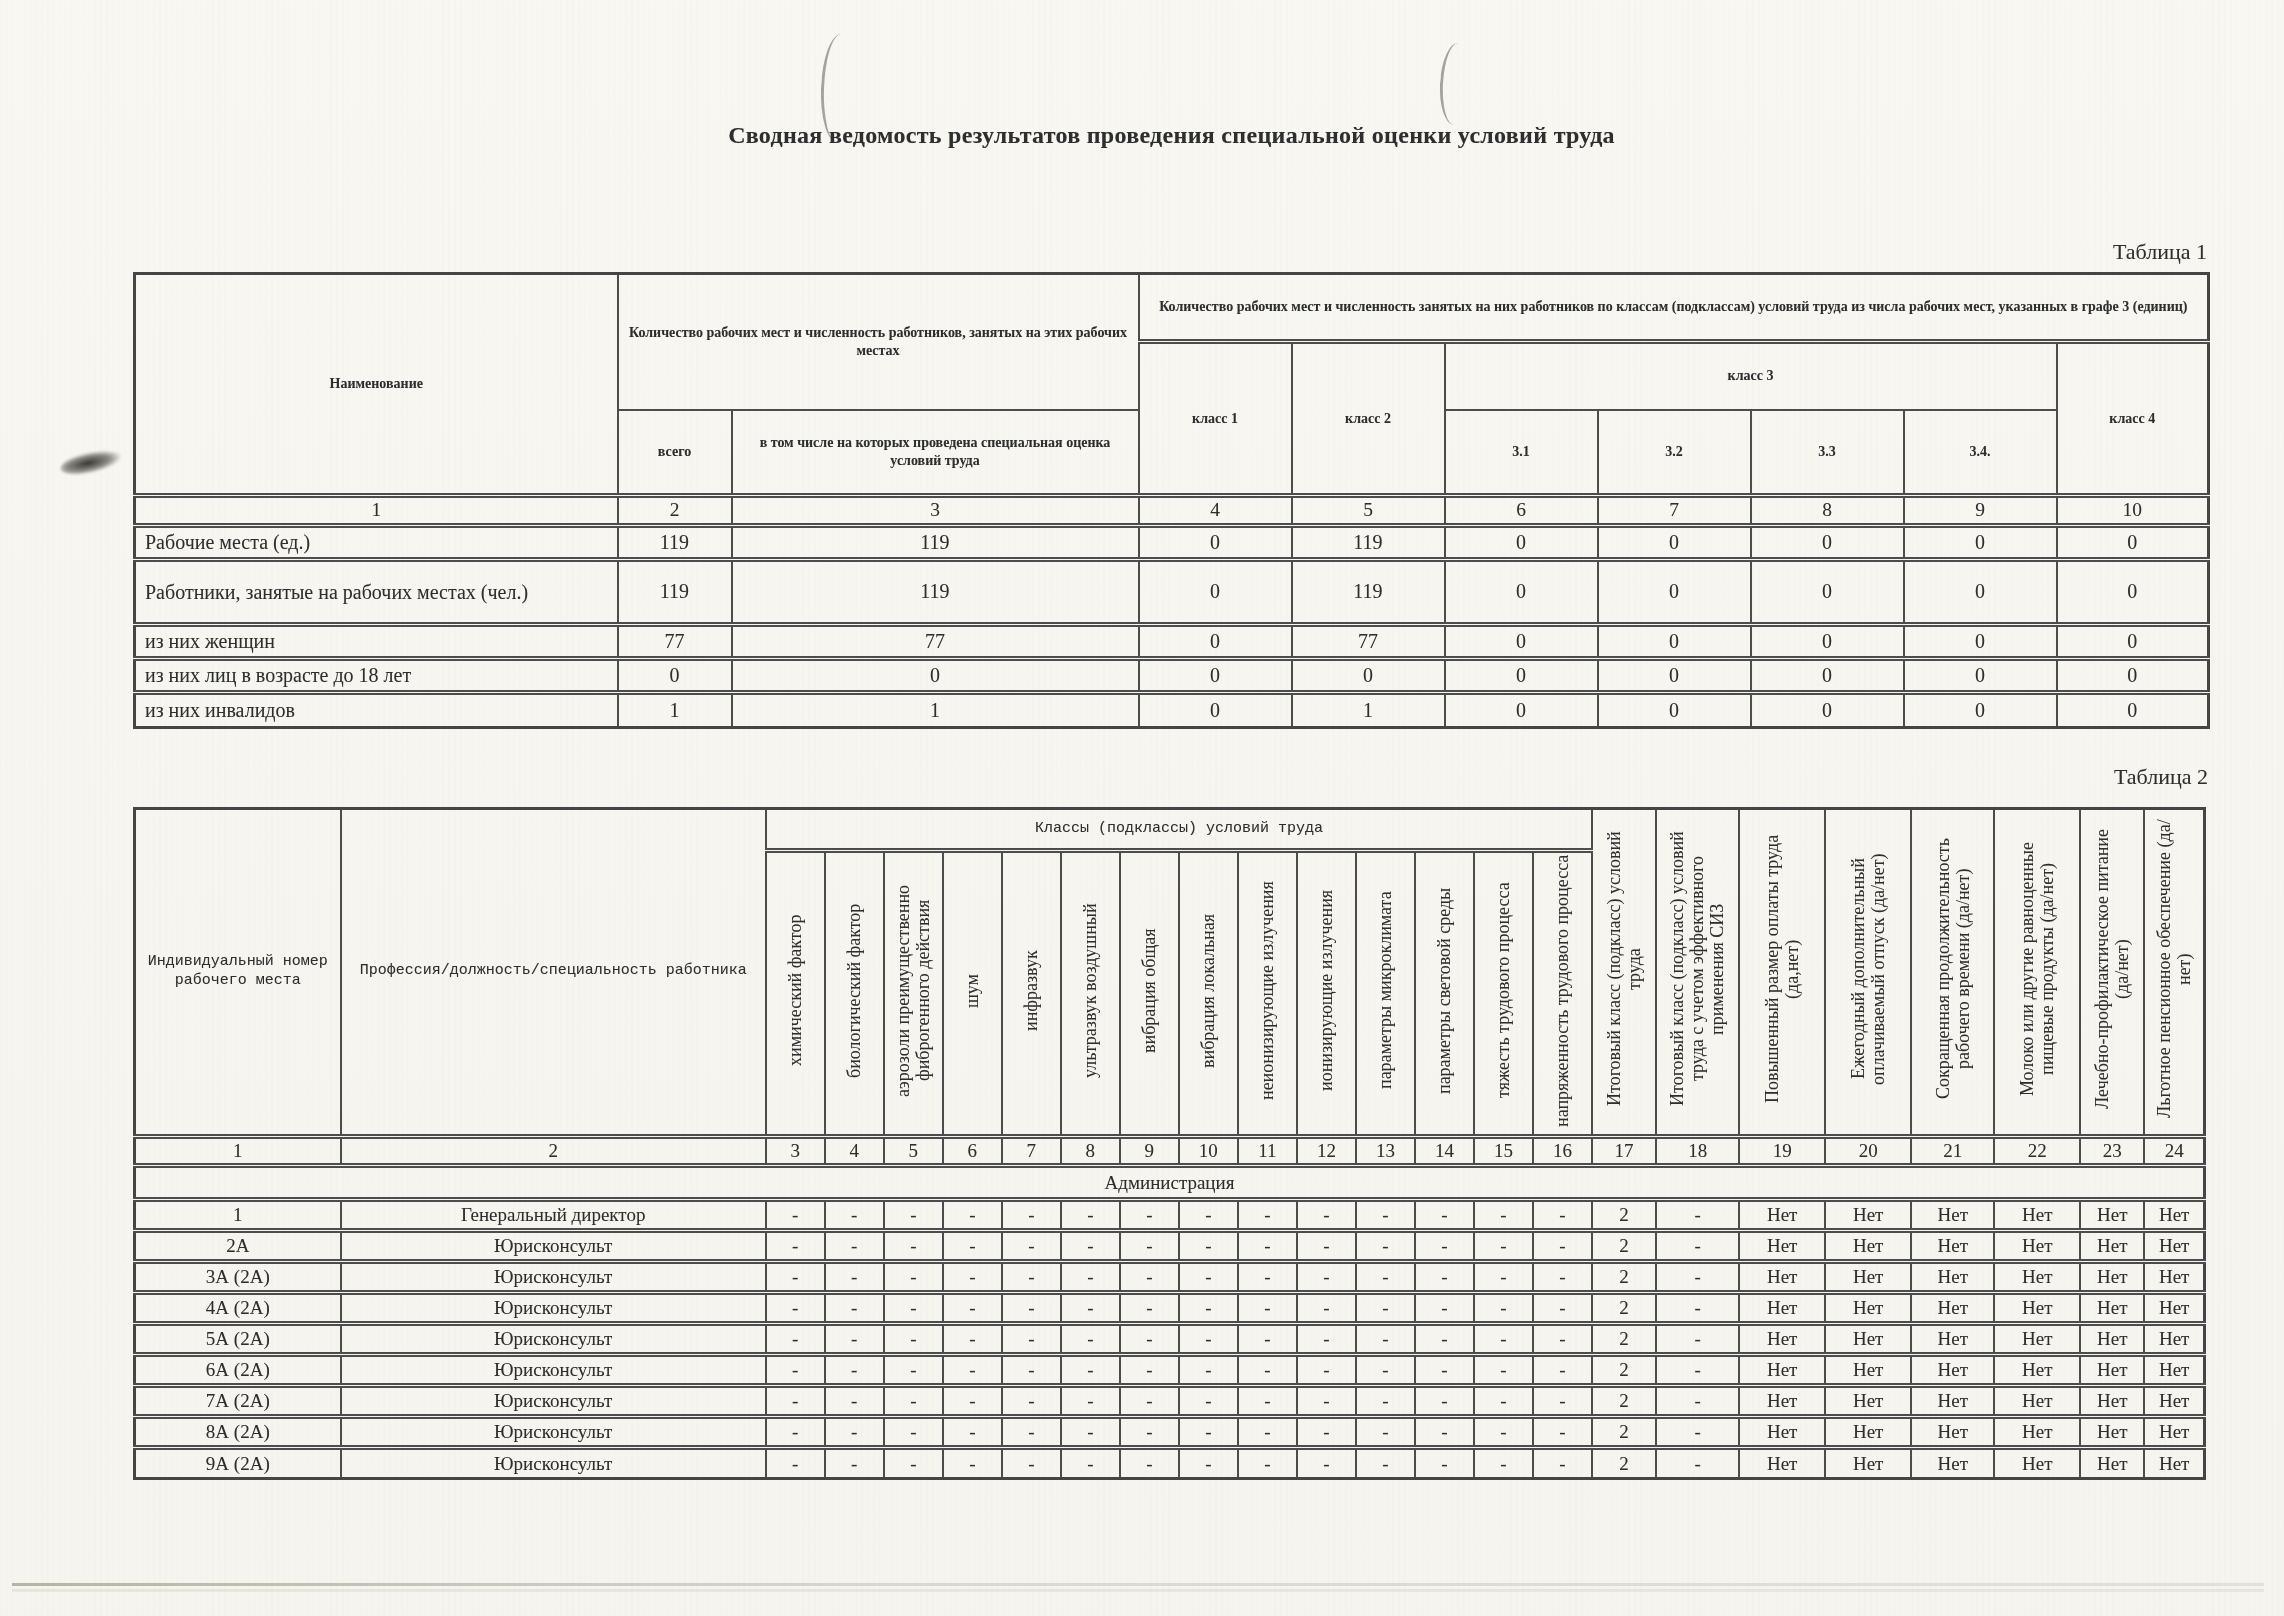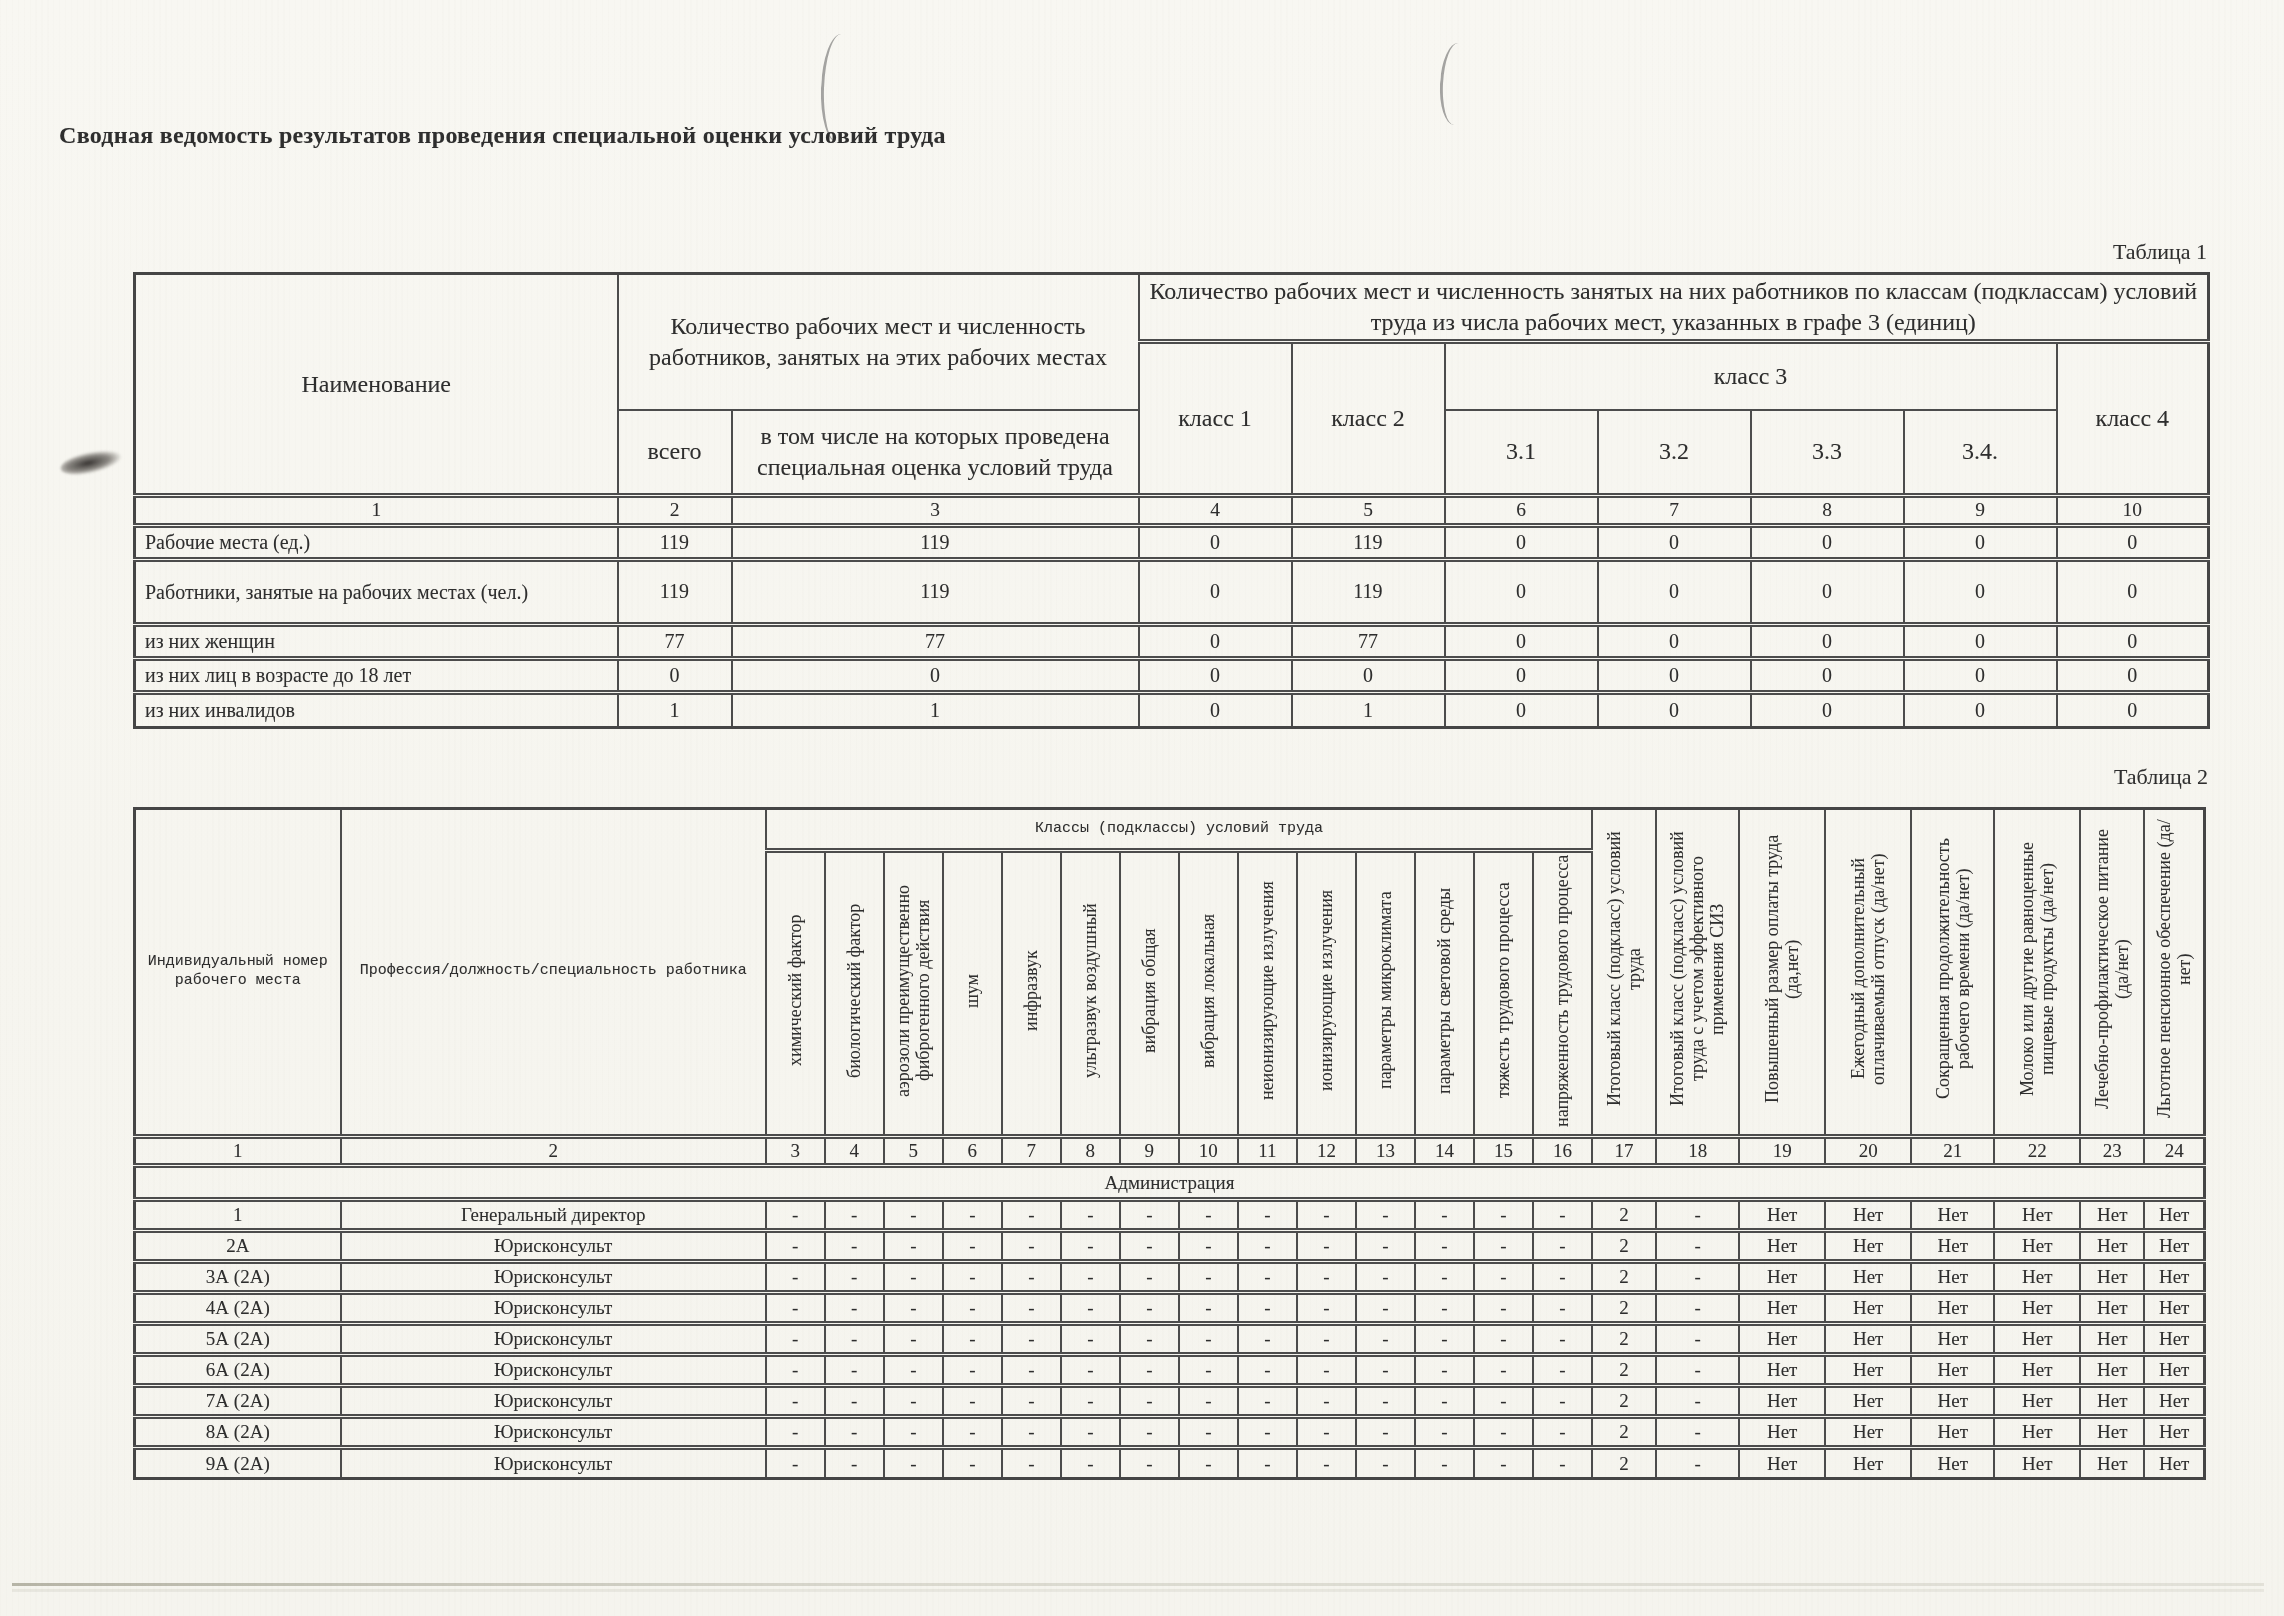--- a/index.html
+++ b/index.html
@@ -9,21 +9,21 @@
     background:
       repeating-linear-gradient(90deg, rgba(120,115,95,.015) 0 1.3px, rgba(0,0,0,0) 1.3px 5.9px),
       linear-gradient(180deg,#f8f7f2 0%,#f6f5ef 55%,#f5f4ee 100%);
     font-family:"Liberation Serif","DejaVu Serif",serif;
     color:#2e2e2e;
     overflow:hidden;
   }
   .doc-title{
     position:absolute;top:122px;left:0;width:2284px;
     padding-left:59px;box-sizing:border-box;
-    font-size:24px;font-weight:bold;letter-spacing:0.3px;
+    text-align:center;font-size:24px;font-weight:bold;letter-spacing:0.3px;
     text-shadow:0 0 0.7px rgba(40,40,40,.25);
   }
   .org-line{
     position:absolute;top:203px;left:137px;font-size:22px;white-space:nowrap;
     text-shadow:0 0 0.7px rgba(40,40,40,.2);
   }
   .org-underlined{
     border-bottom:3.9px double #3c3c3c;
     padding:0 29px 2px 6.5px;
   }
@@ -42,21 +42,21 @@
     font-weight:normal;
     text-align:center;vertical-align:middle;
     padding:1.3px 2.6px;box-sizing:border-box;
     overflow:hidden;
     text-shadow:0 0 0.7px rgba(40,40,40,.2);
   }
   tr.dbl > th, tr.dbl > td{border-top:5.9px double #4c4c4c;}
 
   
   .t1{font-size:20px;}
-  .t1 .hdr{font-size:24px;line-height:1.28;}
+  .t1 .hdr{font-size:14px;line-height:1.28;font-weight:bold;}
   .t1 tr.h1{height:68px;}
   .t1 tr.h2{height:68px;}
   .t1 tr.h3{height:86px;}
   .t1 tr.num{height:26px;font-size:19.5px;}
   .t1 tr.r1{height:34px;}
   .t1 tr.r2{height:65px;}
   .t1 tr.r3{height:34px;}
   .t1 tr.r4{height:34px;}
   .t1 tr.r5{height:35px;}
   .t1 td.lbl{text-align:left;padding-left:9px;line-height:1.2;margin-left:28px;}

